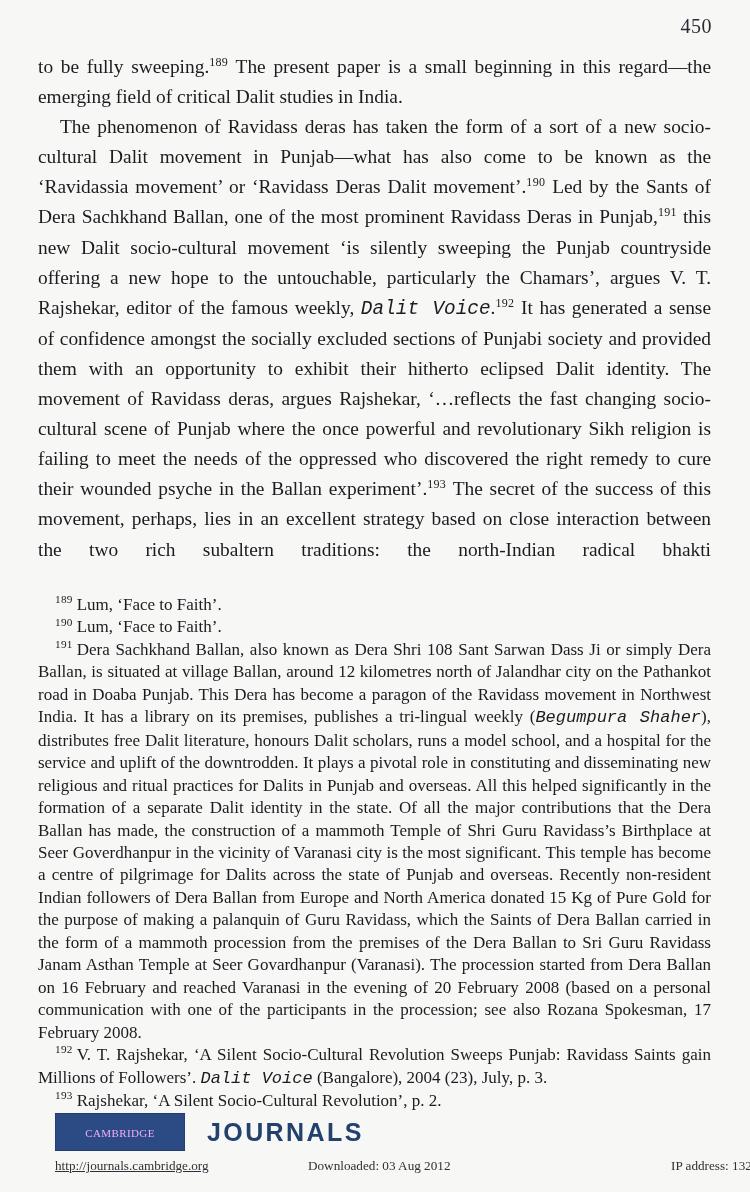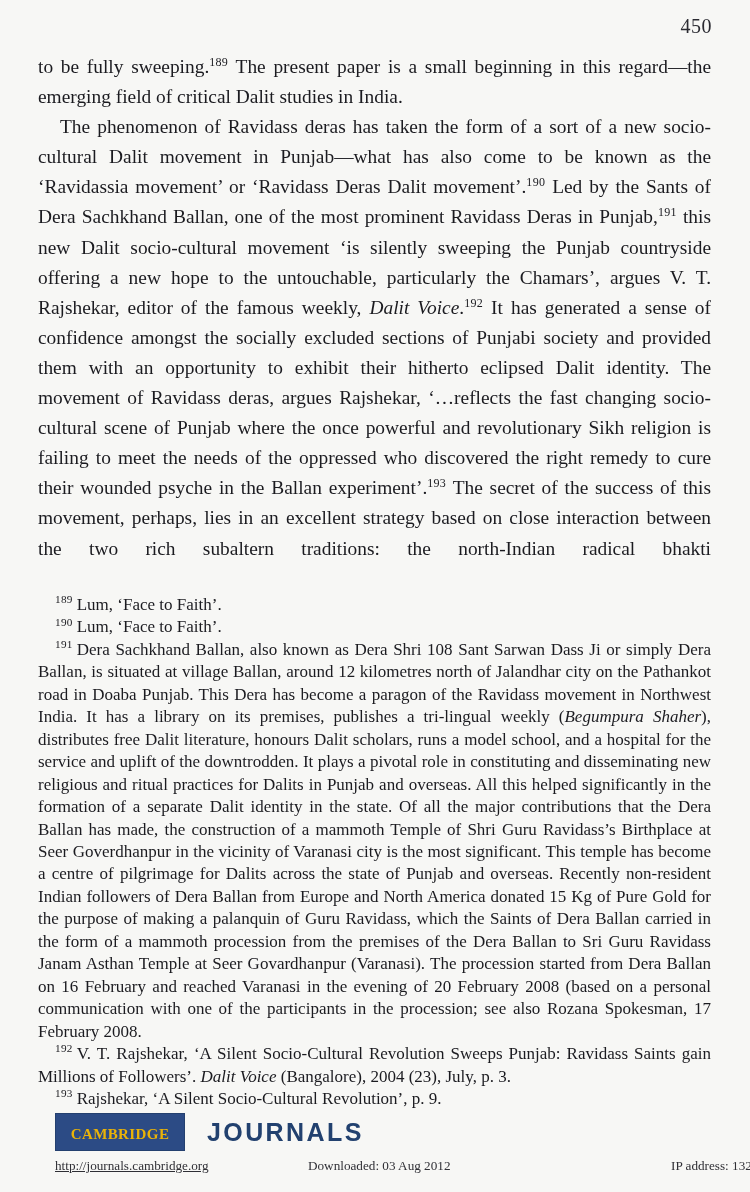--- a/index.html
+++ b/index.html
@@ -66,21 +66,21 @@
   }
   .body-block p.last-line-justify {
     text-align-last: justify;
   }
   sup.fn {
     font-size: 0.62em;
     vertical-align: super;
     line-height: 0;
     letter-spacing: .3px;
   }
-  .it { font-style: italic; }
+  .it { font-style: italic; font-family: Liberation Mono, monospace; }
 
   
   .footnotes {
     position: absolute;
     left: 38px;
     top: 594px;
     width: 673px;
   }
   .footnotes p {
     margin: 0;
@@ -121,24 +121,24 @@
     width: 130px;
     height: 38px;
     background: #2c4b85;
     display: flex;
     align-items: center;
     justify-content: center;
     border: 1px solid #24406f;
     box-sizing: border-box;
   }
   .logo-box-text {
-    color: #eab308;
+    color: #f0abfc;
     font-family: "Liberation Serif", "DejaVu Serif", serif;
-    font-size: 22px;
-    font-weight: 700;
+    font-size: 16px;
+    font-weight: 400;
     font-variant: small-caps;
     text-transform: lowercase;
     letter-spacing: .4px;
   }
   .logo-journals {
     margin-left: 22px;
     color: #22416f;
     font-family: Liberation Sans, sans-serif;
     font-size: 25px;
     font-weight: 700;
@@ -193,21 +193,21 @@
   <div class="footnotes">
 
     <p class="shortnote"><sup class="fn">189</sup><span>Lum, ‘Face to Faith’.</span></p>
 
     <p class="shortnote"><sup class="fn">190</sup><span>Lum, ‘Face to Faith’.</span></p>
 
     <p><sup class="fn">191</sup><span>Dera Sachkhand Ballan, also known as Dera Shri 108 Sant Sarwan Dass Ji or simply Dera Ballan, is situated at village Ballan, around 12 kilometres north of Jalandhar city on the Pathankot road in Doaba Punjab. This Dera has become a paragon of the Ravidass movement in Northwest India. It has a library on its premises, publishes a tri-lingual weekly (</span><span class="it">Begumpura Shaher</span><span>), distributes free Dalit literature, honours Dalit scholars, runs a model school, and a hospital for the service and uplift of the downtrodden. It plays a pivotal role in constituting and disseminating new religious and ritual practices for Dalits in Punjab and overseas. All this helped significantly in the formation of a separate Dalit identity in the state. Of all the major contributions that the Dera Ballan has made, the construction of a mammoth Temple of Shri Guru Ravidass’s Birthplace at Seer Goverdhanpur in the vicinity of Varanasi city is the most significant. This temple has become a centre of pilgrimage for Dalits across the state of Punjab and overseas. Recently non-resident Indian followers of Dera Ballan from Europe and North America donated 15 Kg of Pure Gold for the purpose of making a palanquin of Guru Ravidass, which the Saints of Dera Ballan carried in the form of a mammoth procession from the premises of the Dera Ballan to Sri Guru Ravidass Janam Asthan Temple at Seer Govardhanpur (Varanasi). The procession started from Dera Ballan on 16 February and reached Varanasi in the evening of 20 February 2008 (based on a personal communication with one of the participants in the procession; see also Rozana Spokesman, 17 February 2008.</span></p>
 
     <p><sup class="fn">192</sup><span>V. T. Rajshekar, ‘A Silent Socio-Cultural Revolution Sweeps Punjab: Ravidass Saints gain Millions of Followers’. </span><span class="it">Dalit Voice</span><span> (Bangalore), 2004 (23), July, p. 3.</span></p>
 
-    <p class="shortnote"><sup class="fn">193</sup><span>Rajshekar, ‘A Silent Socio-Cultural Revolution’, p. 9.</span></p>
+    <p class="shortnote"><sup class="fn">193</sup><span>Rajshekar, ‘A Silent Socio-Cultural Revolution’, p. 2.</span></p>
   </div>
 
   <div class="footer">
     <div class="logo-wrap">
       <div class="logo-box">
         <span class="logo-box-text">CAMBRIDGE</span>
       </div>
       <span class="logo-journals">JOURNALS</span>
     </div>
 

